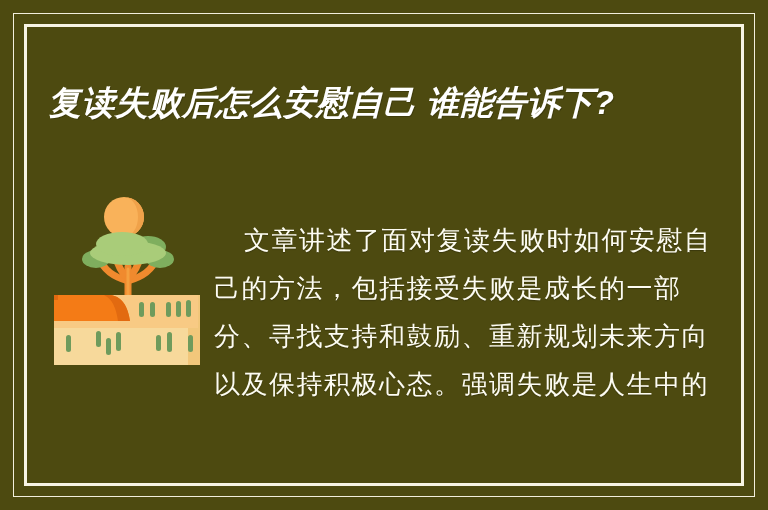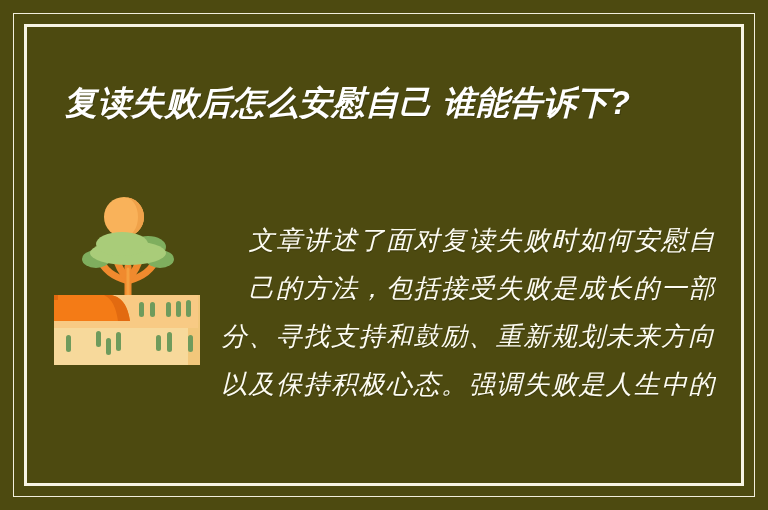--- a/index.html
+++ b/index.html
@@ -39,21 +39,21 @@
     right: 24px;
     bottom: 24px;
     border: 3px solid #f7f4e4;
     box-sizing: border-box;
     pointer-events: none;
   }
 
   
   #title {
     position: absolute;
-    left: 64px;
+    left: 48px;
     top: 56px;
     width: 640px;
     color: #ffffff;
     font-size: 33px;
     font-weight: bold;
     font-style: italic;
     line-height: 50px;
     letter-spacing: 0.5px;
     white-space: pre-wrap;
     text-shadow: 1px 1px 0 rgba(0,0,0,0.18);
@@ -83,25 +83,23 @@
   
   #body-text {
     flex: 1 1 auto;
     margin-left: 10px;
     color: #fdfcf2;
     font-size: 26px;
     line-height: 48px;
     letter-spacing: 1.5px;
     text-indent: 30px;
     font-family: "DejaVu Serif", "Liberation Serif", serif;
-    font-style: italic;
     text-shadow: 0 1px 1px rgba(0,0,0,0.25);
     overflow: hidden;
     max-height: 290px;
-    text-align: right;
   }
 </style>
 </head>
 <body>
 
 <div id="card">
 
   <div class="frame-outer"></div>
   <div class="frame-inner"></div>
 

